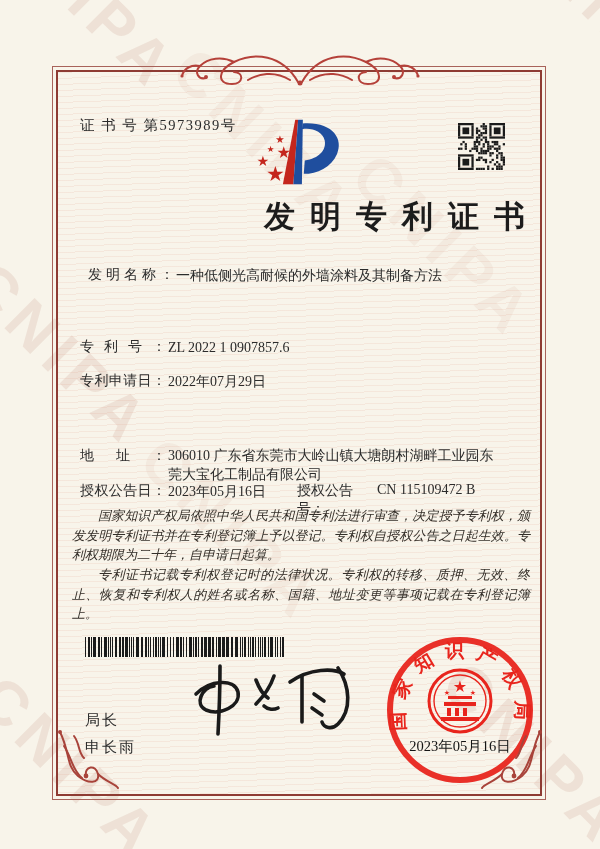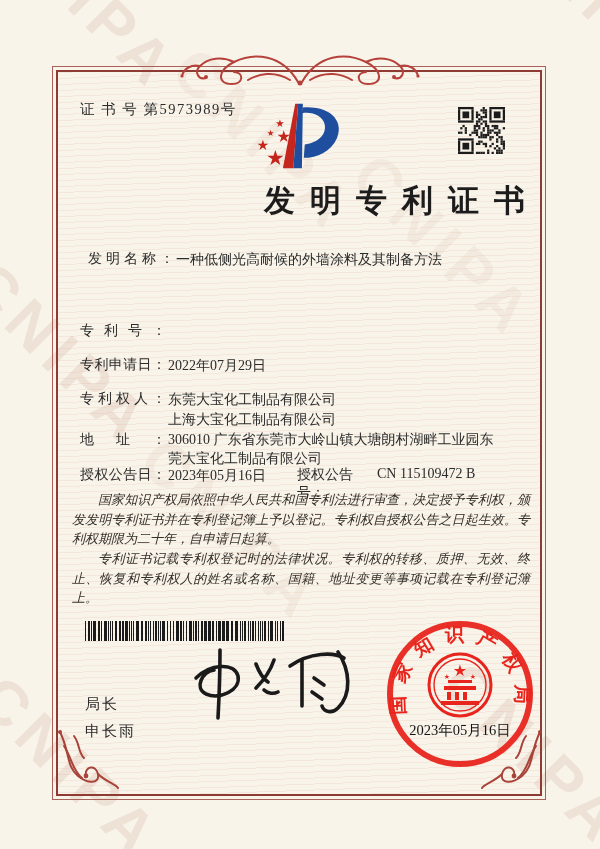--- a/index.html
+++ b/index.html
@@ -20,21 +20,21 @@
     border:1px solid #a8625a;z-index:2;
   }
   .frame-inner{
     position:absolute;left:3px;top:3px;right:3px;bottom:3px;
     border:2px solid #8e3b33;
     background:
       repeating-linear-gradient(178deg,
         rgba(224,150,128,0.14) 0px, rgba(224,150,128,0.14) 1px,
         rgba(255,255,255,0) 1px, rgba(255,255,255,0) 6px);
   }
-  .content{position:absolute;left:0;top:0;width:600px;height:730px;z-index:3;}
+  .content{position:absolute;left:0;top:16px;width:600px;height:730px;z-index:3;}
   .cert-no{position:absolute;left:80px;top:100px;font-size:14.5px;letter-spacing:1.5px;color:#2b2b2b;}
   .logo{position:absolute;left:243px;top:96px;}
   .qr{position:absolute;left:458px;top:107px;}
   .title{
     position:absolute;left:60px;top:180px;width:480px;text-align:right;
     font-size:31px;font-weight:bold;letter-spacing:15px;text-indent:15px;color:#1c1c1c;
   }
   .row{position:absolute;left:80px;font-size:14px;color:#2b2b2b;display:flex;}
   .row .label{
     display:inline-block;width:86px;text-align:justify;text-align-last:justify;
@@ -266,29 +266,25 @@
     </svg>
 
   <div class="title">发明专利证书</div>
 
   <div class="row" style="top:250px;margin-left:8px;">
     <span class="label">发明名称</span>
     <span class="value">一种低侧光高耐候的外墙涂料及其制备方法</span>
   </div>
   <div class="row" style="top:322px;">
     <span class="label">专利号</span>
+    <span class="value">ZL 2022 1 0907857.6</span>
   </div>
   <div class="row" style="top:356px;">
     <span class="label">专利申请日</span>
     <span class="value">2022年07月29日</span>
-  </div>
-  <div class="row" style="top:390px;">
-    <span class="label">专利权人</span>
-    <span class="value">东莞大宝化工制品有限公司
-上海大宝化工制品有限公司</span>
   </div>
   <div class="row" style="top:431px;">
     <span class="label">地址</span>
     <span class="value" style="line-height:18.5px;">306010 广东省东莞市大岭山镇大塘朗村湖畔工业园东
 莞大宝化工制品有限公司</span>
   </div>
   <div class="row" style="top:466px;">
     <span class="label">授权公告日</span>
     <span class="value">2023年05月16日</span>
   </div>

